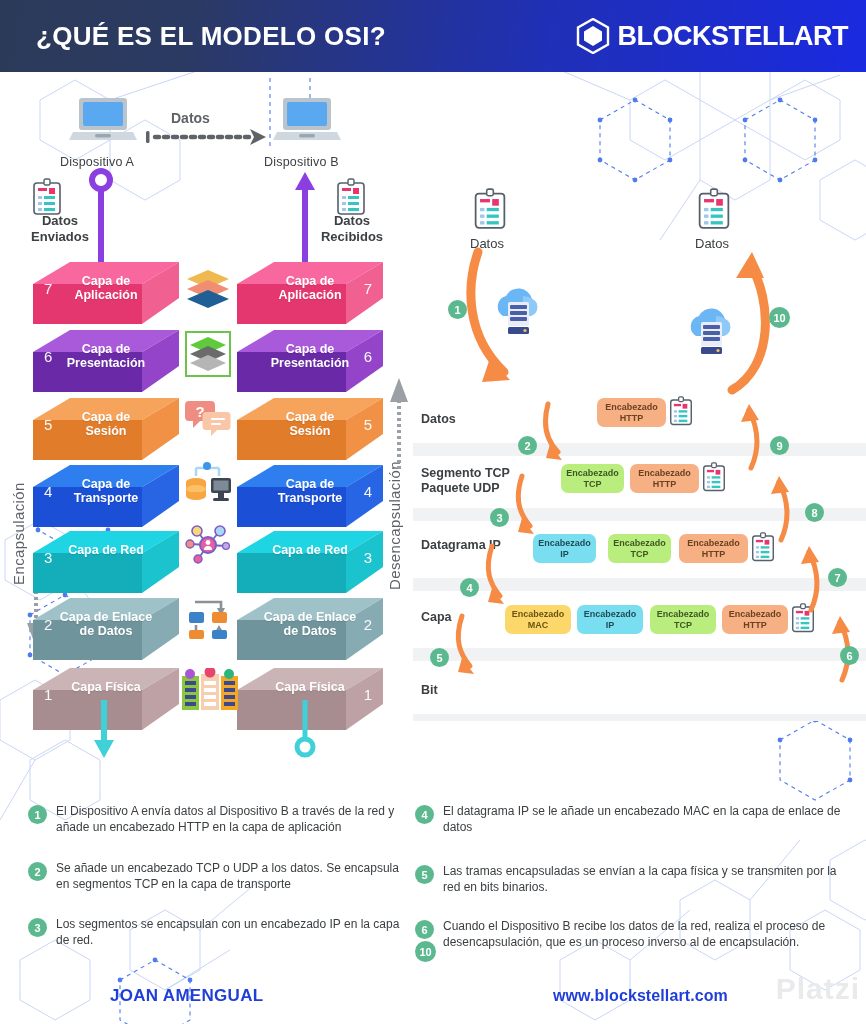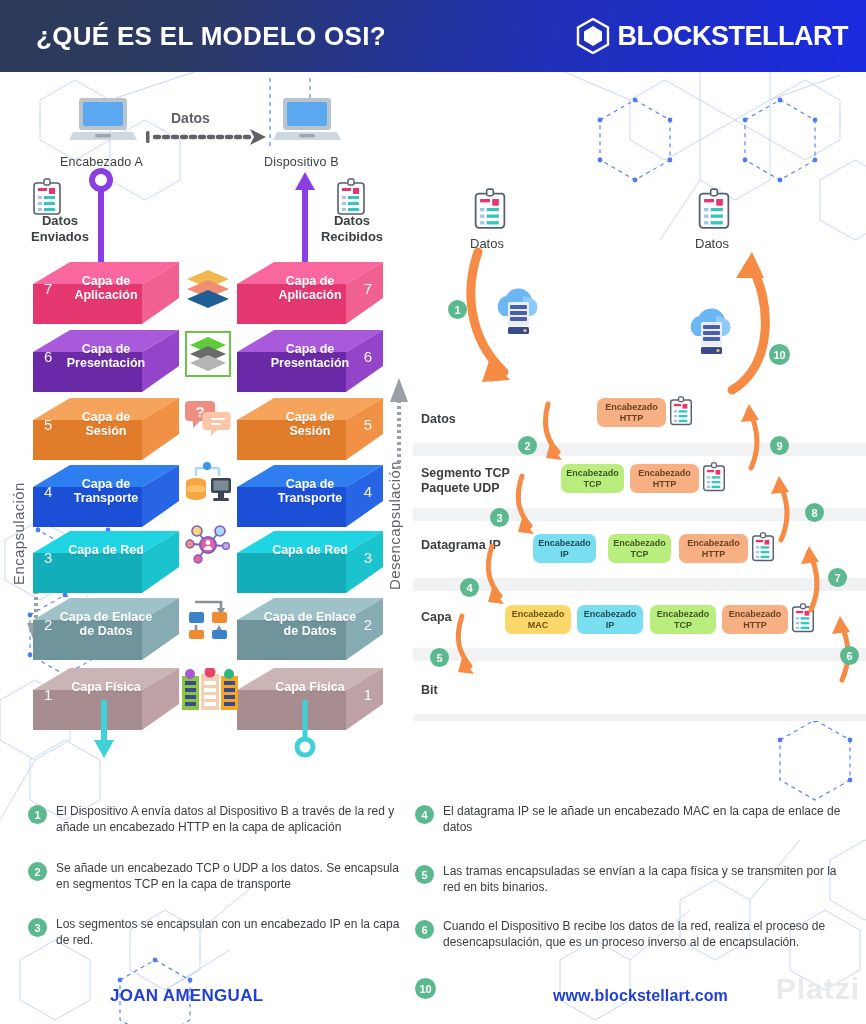--- a/index.html
+++ b/index.html
@@ -77,21 +77,21 @@
   }
   .dlabel { position: absolute; font-size: 13px; color: #3c4043; }
 
   
   .badge {
     position: absolute; border-radius: 50%; background: #5cb98f;
     color: #fff; font-size: 11px; font-weight: bold;
     display: flex; align-items: center; justify-content: center;
     width: 19px; height: 19px; z-index: 6;
   }
-  .badge.big { width: 21px; height: 21px; font-size: 11px; margin-top: 37px; }
+  .badge.big { width: 21px; height: 21px; font-size: 11px; }
 
   
   .note { position: absolute; display: flex; gap: 9px; width: 372px; }
   .note .nb {
     flex: 0 0 auto; width: 19px; height: 19px; border-radius: 50%;
     background: #5cb98f; color: #fff; font-size: 11px; font-weight: bold;
     display: flex; align-items: center; justify-content: center; margin-top: 1px;
   }
   .note .ntxt { font-size: 12px; color: #3c4043; line-height: 15.5px; }
 
@@ -198,21 +198,21 @@
       <span class="brand-name">BLOCKSTELLART</span>
     </div>
   </div>
 
   <svg style="position:absolute;left:69px;top:96px" width="68" height="50" viewBox="0 0 68 50">
     <rect x="10" y="2" width="48" height="32" rx="3" fill="#b9c4cc"></rect>
     <rect x="14" y="6" width="40" height="24" rx="2" fill="#5aa9f0"></rect>
     <path d="M4 36 h60 l4 8 H0 z" fill="#cfd8df"></path>
     <rect x="26" y="38" width="16" height="3.5" rx="1.7" fill="#9aa7b2"></rect>
   </svg>
-  <div class="dev-label" style="left:60px;top:155px">Encabezado  A</div>
+  <div class="dev-label" style="left:60px;top:155px">Dispositivo  A</div>
 
   <svg style="position:absolute;left:273px;top:96px" width="68" height="50" viewBox="0 0 68 50">
     <rect x="10" y="2" width="48" height="32" rx="3" fill="#b9c4cc"></rect>
     <rect x="14" y="6" width="40" height="24" rx="2" fill="#5aa9f0"></rect>
     <path d="M4 36 h60 l4 8 H0 z" fill="#cfd8df"></path>
     <rect x="26" y="38" width="16" height="3.5" rx="1.7" fill="#9aa7b2"></rect>
   </svg>
   <div class="dev-label" style="left:264px;top:155px">Dispositivo  B</div>
 
   <div style="position:absolute;left:171px;top:110px;font-size:14px;font-weight:bold;color:#5f6368">Datos</div>

